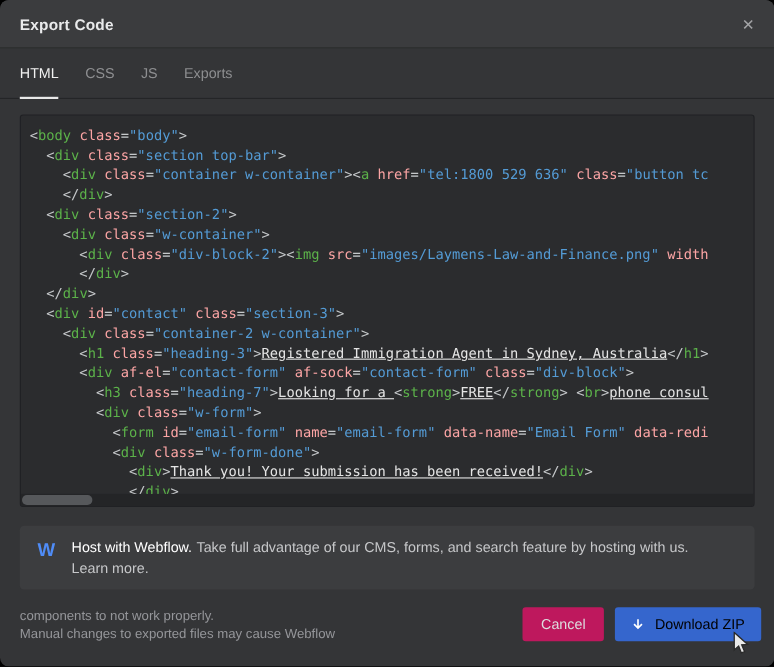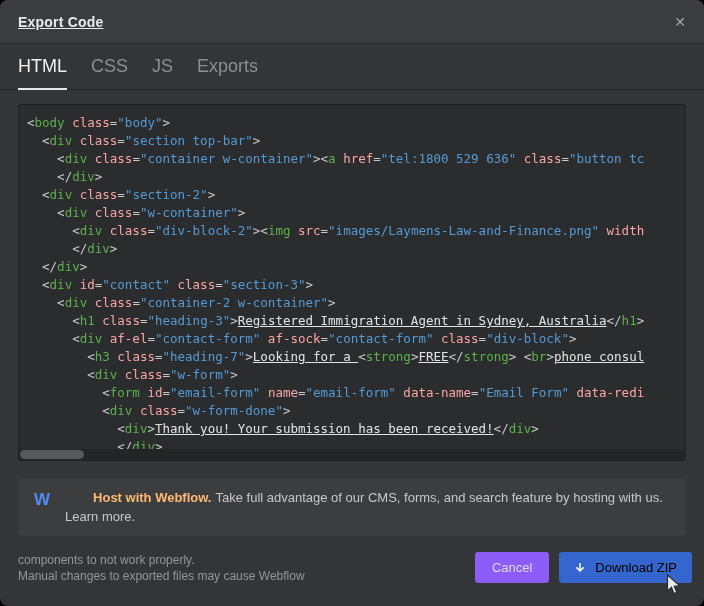--- a/index.html
+++ b/index.html
@@ -6,28 +6,28 @@
   html,body { width:704px; height:606px; background:#000; overflow:hidden;
     font-family:"Liberation Sans", sans-serif; }
   body { position:relative; }
 
   .modal { position:absolute; inset:0; background:#343537; border-radius:8px; overflow:hidden; }
 
   
   .modal-header { position:absolute; top:0; left:0; right:0; height:44px; background:#3b3c3e;
     border-bottom:1px solid #2a2b2c; display:flex; align-items:center; justify-content:space-between;
     padding:0 18px; }
-  .modal-title { color:#e9eaeb; font-size:14px; font-weight:600; letter-spacing:.2px;text-decoration:underline; }
+  .modal-title { color:#e9eaeb; font-size:14px; font-weight:600; letter-spacing:.2px; }
   .close { color:#a2a3a5; font-size:14px; line-height:1; }
 
   
   .tabbar { position:absolute; top:44px; left:0; right:0; height:46px; display:flex;
     align-items:stretch; justify-content:space-between; padding:0 18px; border-bottom:1px solid #242527; }
   .tabs { display:flex; gap:24px; }
-  .tab { color:#8d8e90; font-size:18px; display:flex; align-items:center;
+  .tab { color:#8d8e90; font-size:13px; display:flex; align-items:center;
     border-bottom:2px solid transparent; margin-bottom:-1px; }
   .tab.active { color:#f0f0f0; border-bottom-color:#e8e8e8; }
   .warning { display:flex; align-items:center; gap:8px; color:#d7a03c; font-size:13px; }
 
   
   .code-wrap { position:absolute; top:104px; left:18px; right:18px; height:357px;
     background:#2b2c2e; border:1px solid #202124; border-radius:3px; overflow:hidden; }
   .code { font-family:"DejaVu Sans Mono", monospace; font-size:12.5px; line-height:18px;
     padding:9px 0 0 8px; white-space:pre; }
   .code-line { height:18px; overflow:hidden; }
@@ -37,31 +37,31 @@
   .tok-str  { color:#549bd5; }
   .tok-txt  { color:#e5e5e5;text-decoration:underline; }
   .hscrollbar { position:absolute; bottom:0; left:0; right:0; height:11px; background:#242527; }
   .hthumb { position:absolute; left:1px; top:1px; width:64px; height:9px; background:#56585b; border-radius:5px; }
 
   
   .banner { position:absolute; top:478px; left:18px; right:18px; height:58px; background:#3c3d3f;
     border-radius:4px; display:flex; align-items:flex-start; padding:10px 16px; gap:15px; }
   .wicon { color:#4f8cf7; font-weight:700; font-size:17px; line-height:20px; margin-top:2px; }
   .banner-text { color:#c6c7c9; font-size:13px; line-height:19px; }
-  .banner-title { color:#fdba74; font-weight:700; margin-right:4px;margin-left:28px; }
+  .banner-title { color:#ffffff; font-weight:400; margin-right:4px; }
   .learn-more { color:#c6c7c9; }
 
   
   .footer { position:absolute; top:552px; left:18px; right:12px; display:flex;
     justify-content:space-between; align-items:flex-start; }
   .note { color:#95969a; font-size:12px; line-height:16px; }
   .actions { display:flex; gap:10px; }
   button { font-family:inherit; font-size:13px; border:none; height:31px; border-radius:3px;
     display:flex; align-items:center; }
-  .btn-cancel { background:#8b5cf6; color:#dddddf; padding:0 17px; }
+  .btn-cancel { background:#be185d; color:#dddddf; padding:0 17px; }
   .btn-download { background:#3566cd; color:#000000; padding:0 15px; gap:9px; }
 
   .cursor { position:absolute; left:666px; top:574px; pointer-events:none; }
 </style>
 </head>
 <body>
 
 <div class="modal">
 
   <div class="modal-header">

